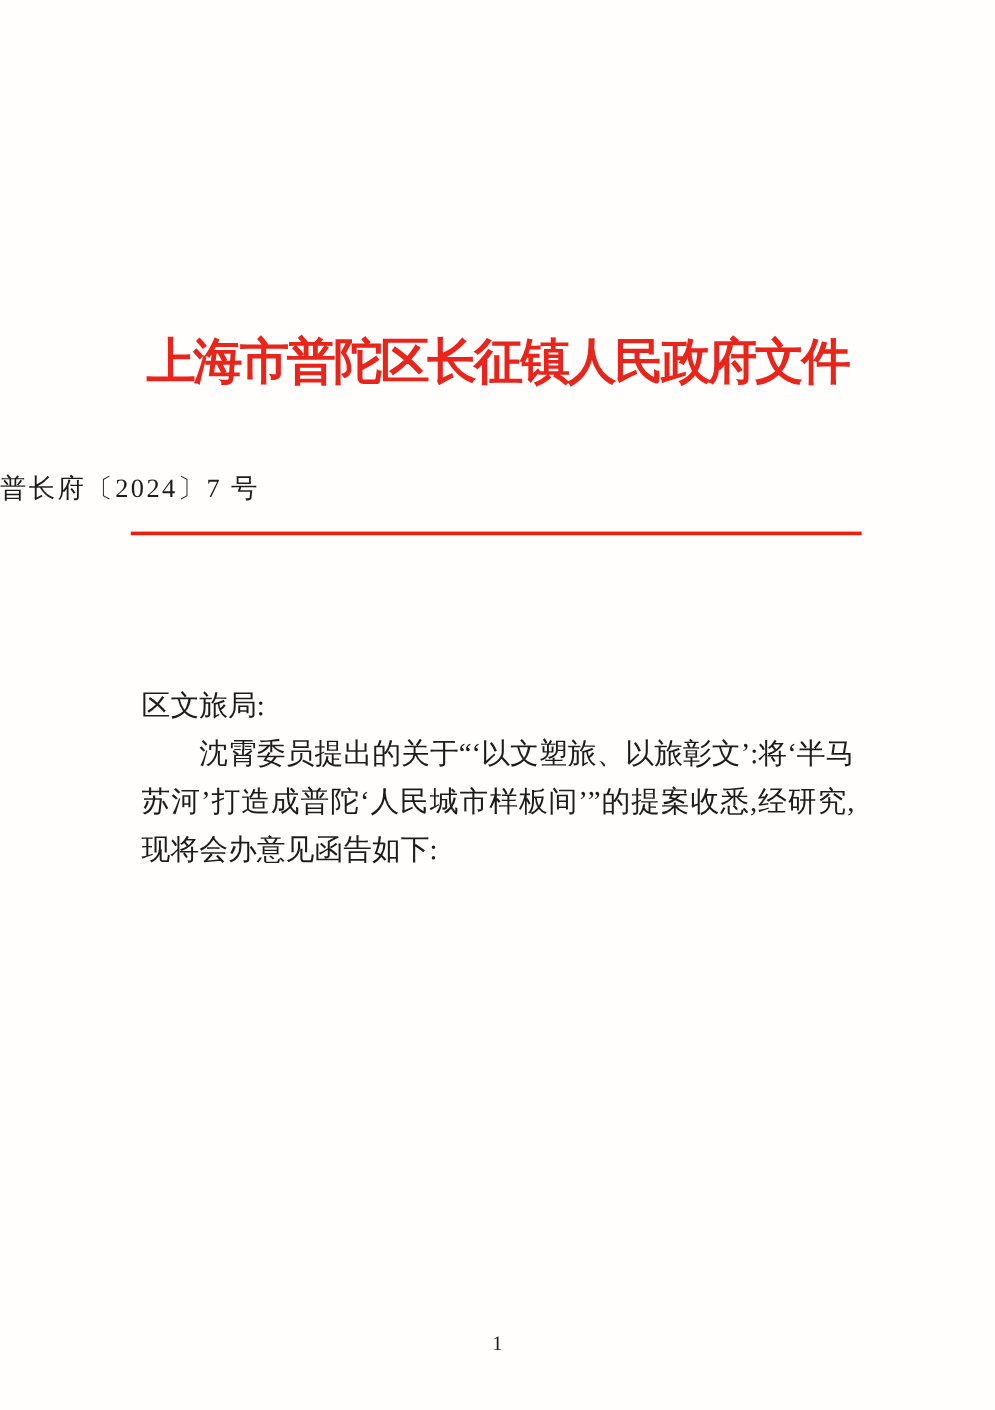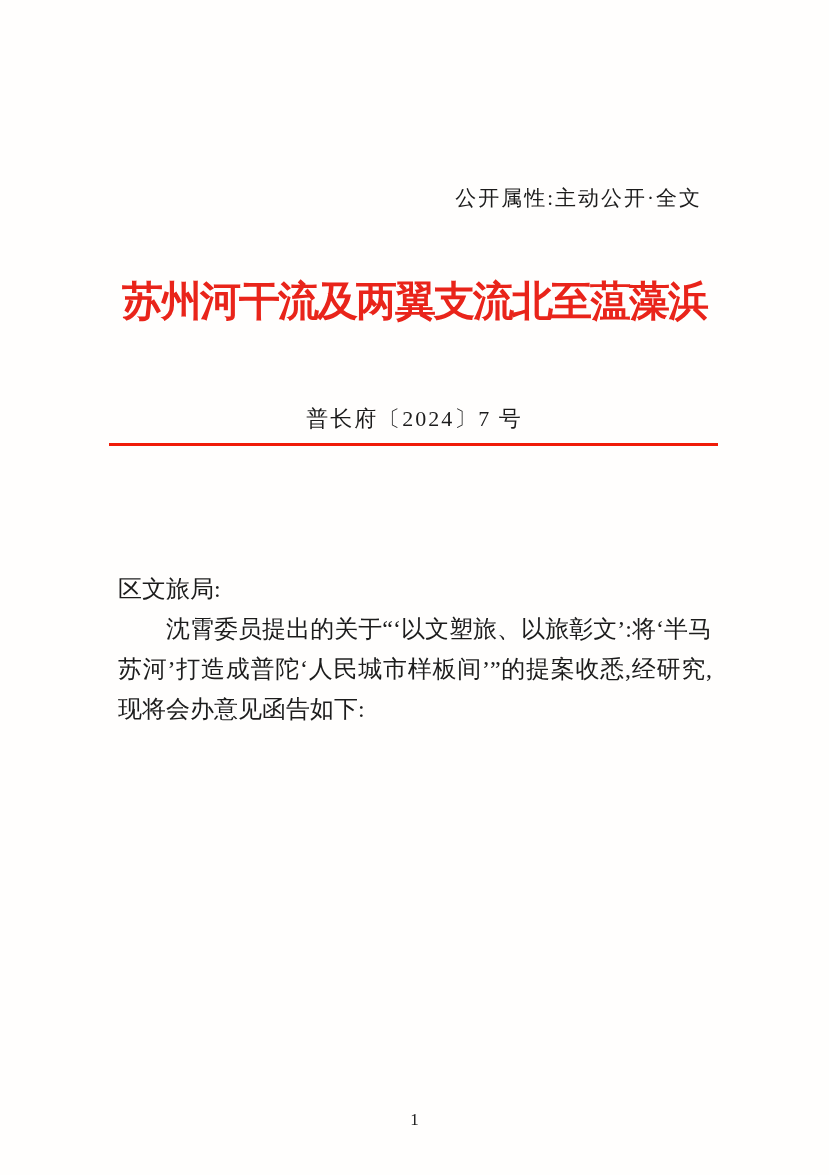--- a/index.html
+++ b/index.html
@@ -31,24 +31,24 @@
     width: 100%;
     text-align: center;
     font-size: 41px;
     font-weight: bold;
     letter-spacing: -2px;
     color: var(--accent-red, #e9241a);
     white-space: nowrap;
   }
   .doc-number {
     position: absolute;
-    top: 404px;
+    top: 392px;
     left: 0;
     width: 100%;
-    text-align: center;
+    text-align: left;
     font-size: 22px;
     letter-spacing: 2px;
   }
   .red-rule {
     position: absolute;
     top: 443px;
     left: 109px;
     width: 609px;
     height: 3px;
     background: var(--rule-red, #f01c08);
@@ -87,23 +87,22 @@
     width: 100%;
     text-align: center;
     font-size: 17px;
   }
 </style>
 </head>
 <body>
 
 <div class="page">
 
-  <div class="publicity">公开属性:主动公开·全文</div>
 
-  <div class="agency-header">苏州河干流及两翼支流北至蕰藻浜</div>
+  <div class="agency-header">上海市普陀区长征镇人民政府文件</div>
 
   <div class="doc-number">普长府〔2024〕7 号</div>
 
   <div class="red-rule"></div>
 
 
   <div class="doc-body">
     <p class="salutation">区文旅局:</p>
     <p class="para">沈霄委员提出的关于“‘以文塑旅、以旅彰文’:将‘半马苏河’打造成普陀‘人民城市样板间’”的提案收悉,经研究,现将会办意见函告如下:</p>
   </div>

